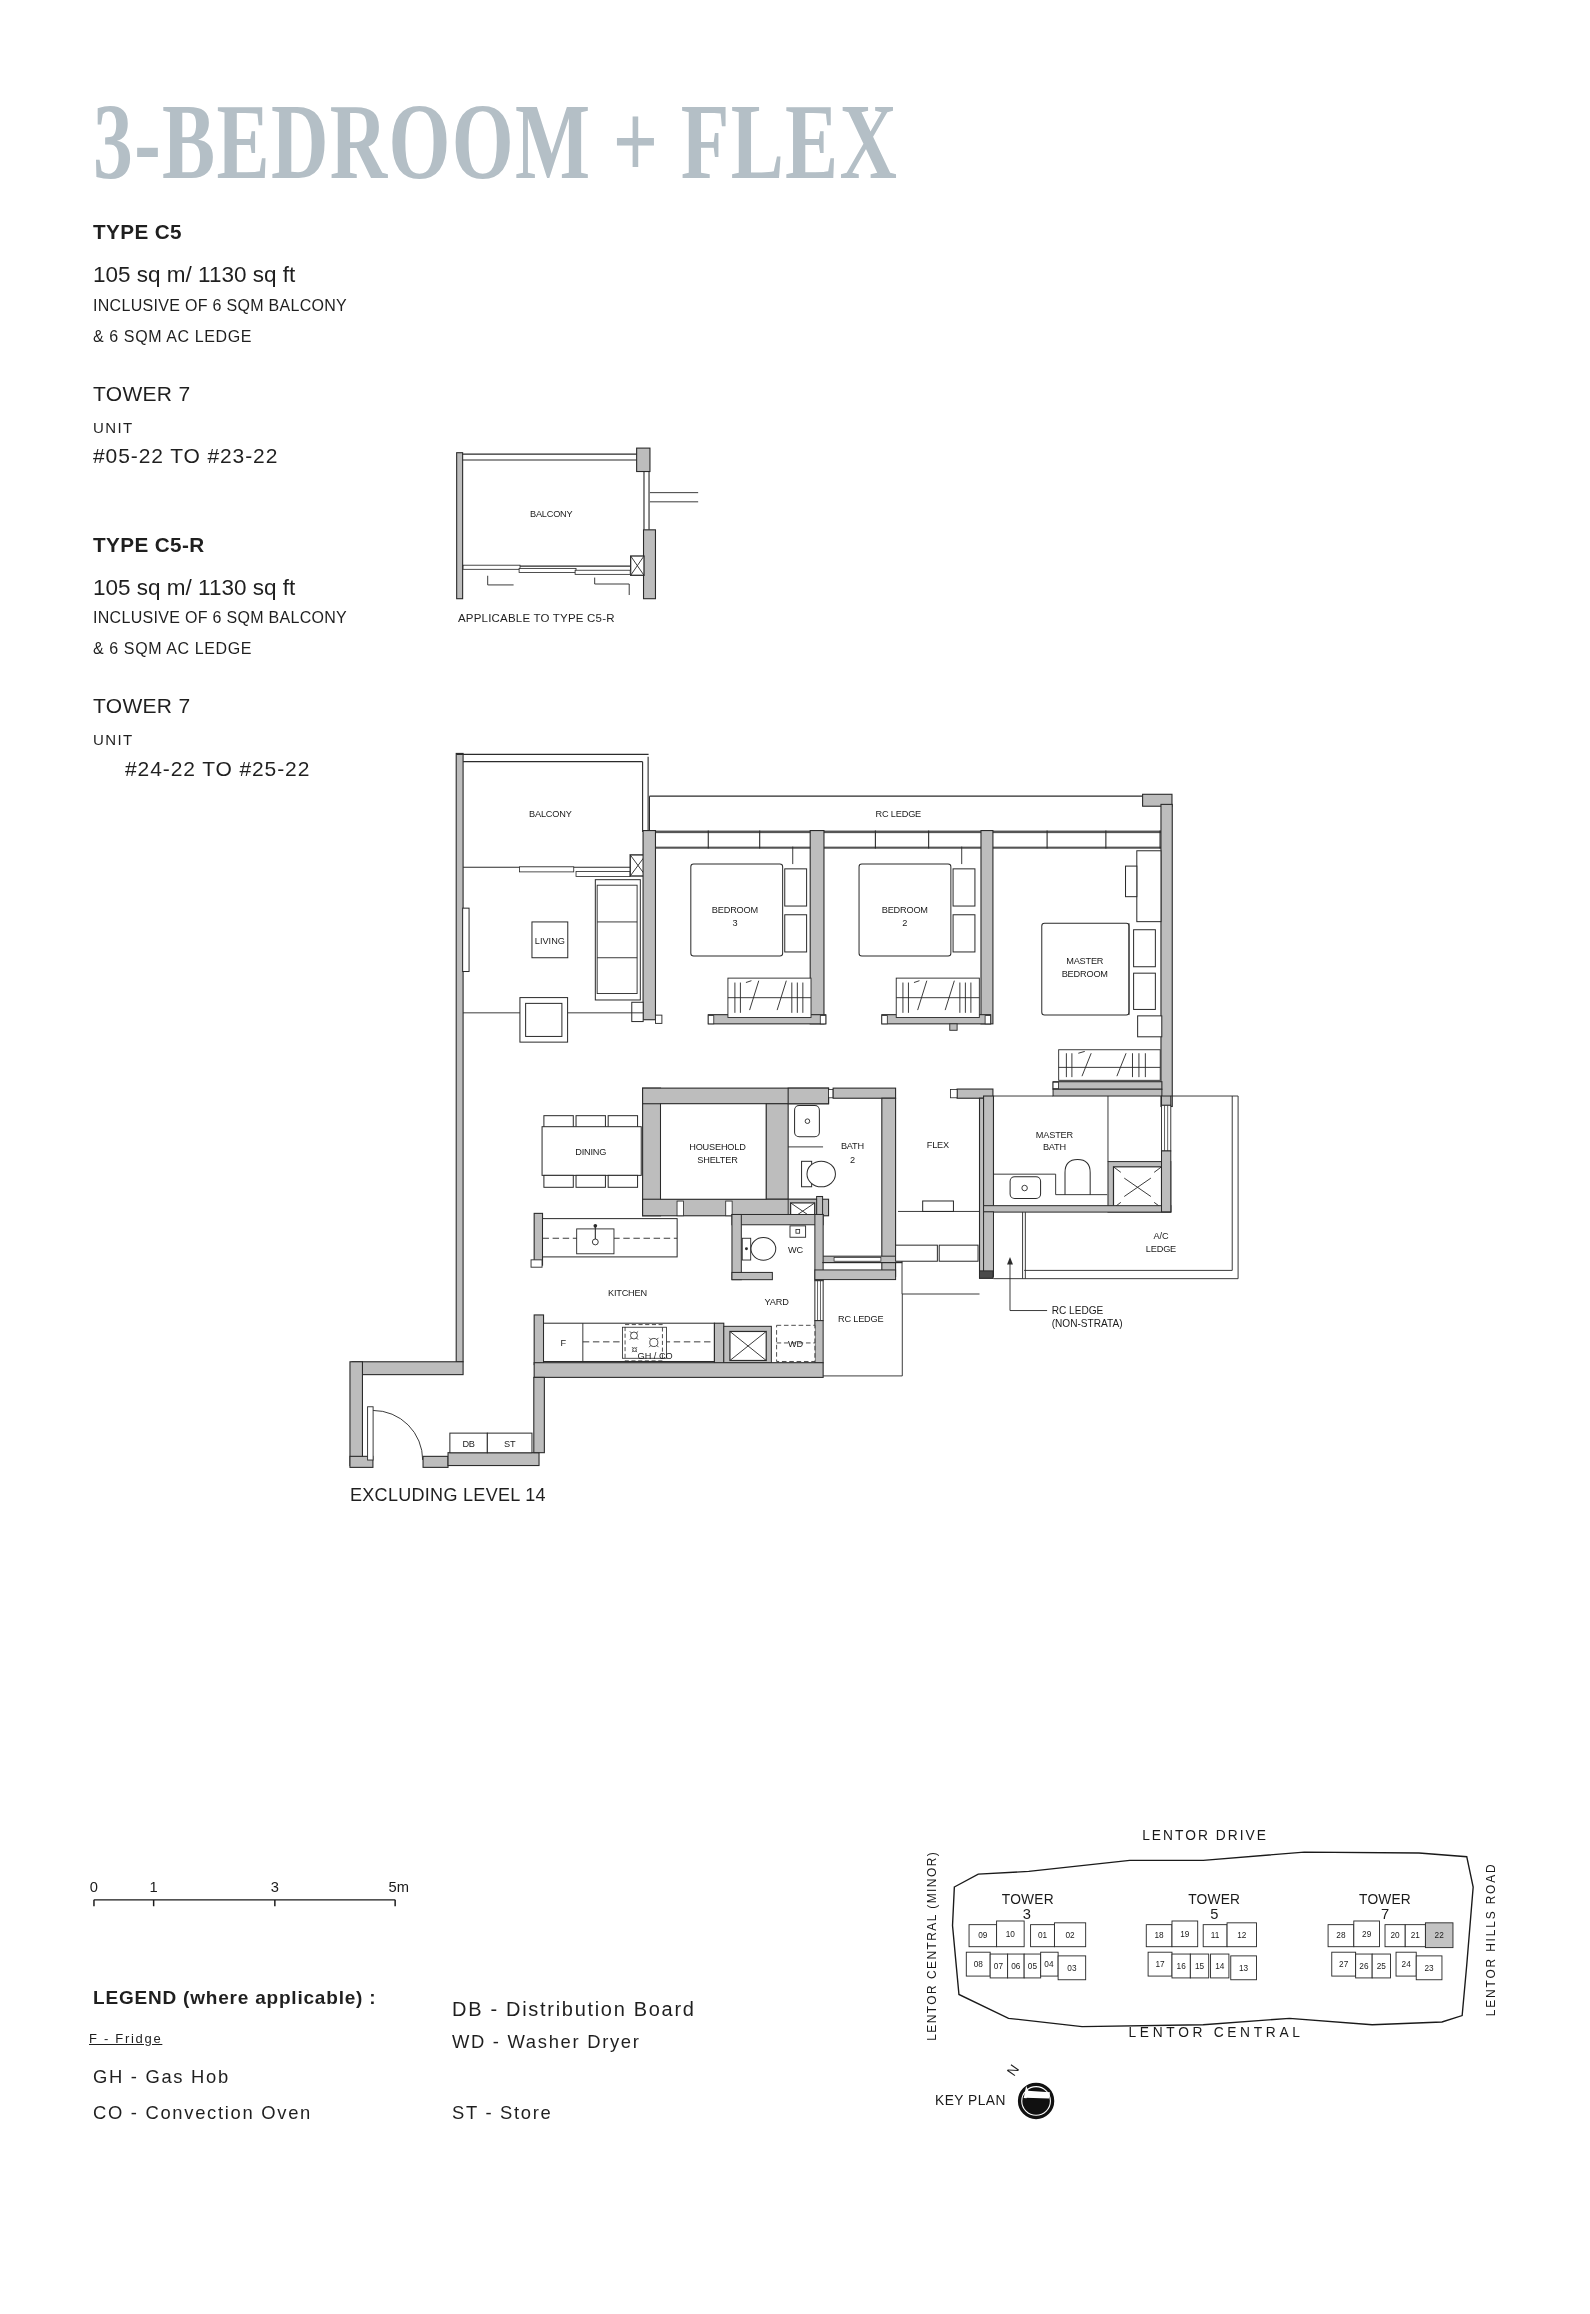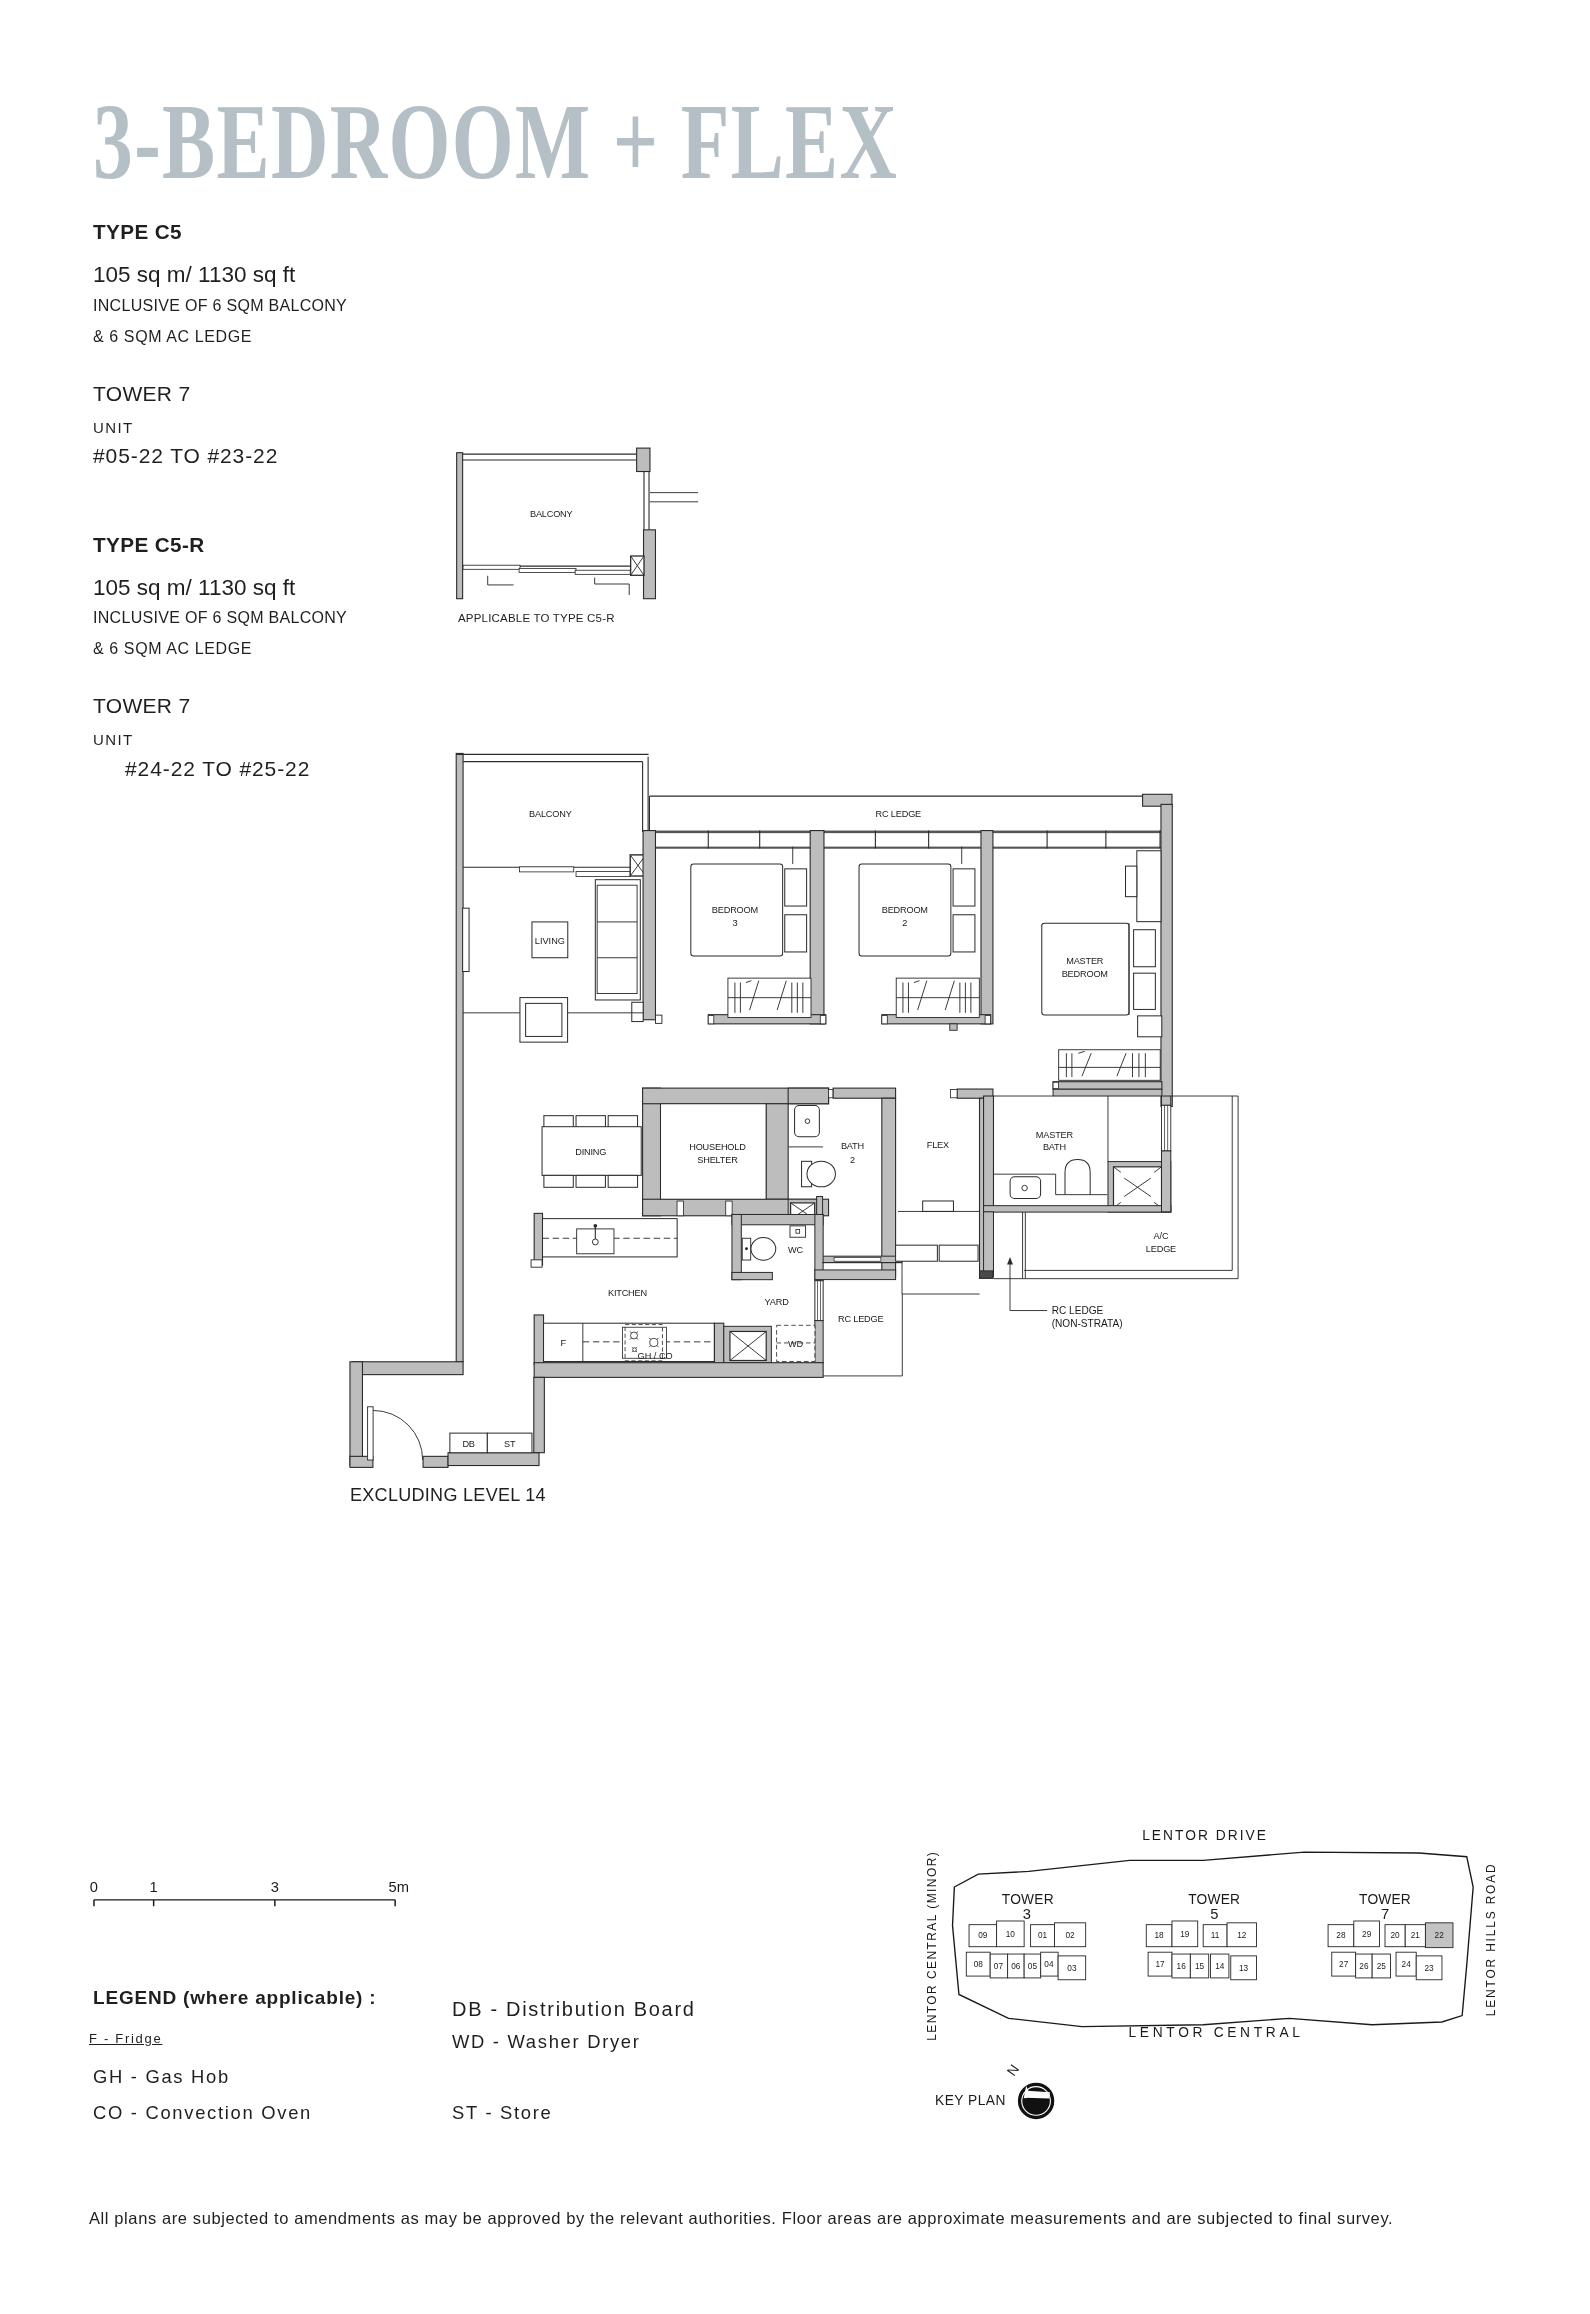--- a/index.html
+++ b/index.html
@@ -41,21 +41,20 @@
 <div class="abs b" style="left:93px;top:1987px;font-size:19px;letter-spacing:0.8px;">LEGEND (where applicable) :</div>
 
 <div class="abs" style="left:89px;top:2031px;font-size:13px;letter-spacing:1.7px;text-decoration:underline;">F - Fridge</div>
 <div class="abs" style="left:93px;top:2066px;font-size:18.4px;letter-spacing:1.7px;">GH - Gas Hob</div>
 <div class="abs" style="left:93px;top:2102px;font-size:18.4px;letter-spacing:1.7px;">CO - Convection Oven</div>
 
 <div class="abs" style="left:452px;top:2031px;font-size:18.4px;letter-spacing:1.7px;">WD - Washer Dryer</div>
 <div class="abs" style="left:452px;top:1998px;font-size:20px;letter-spacing:1.7px;">DB - Distribution Board</div>
 <div class="abs" style="left:452px;top:2102px;font-size:18.4px;letter-spacing:1.7px;">ST - Store</div>
 
-<div class="abs" style="left:89px;top:2209px;font-size:16.5px;letter-spacing:0.6px;">All plans are subjected to amendments as may be approved by the relevant authorities. Floor areas are approximate measurements and are subjected to final survey.</div>
 
 <svg id="plan" width="1591" height="2314" viewBox="0 0 1732 2520" fill="none" stroke-linecap="butt">
 
 <g>
 
   <rect x="497" y="493" width="6.5" height="159" fill="#bdbdbd" stroke="#2b2b2b" stroke-width="1.2"></rect>
 
   <path d="M503.5,494.5 H694 M503.5,501 H694" stroke="#2b2b2b" stroke-width="1.2"></path>
 
   <rect x="693" y="488" width="14.5" height="25.5" fill="#bdbdbd" stroke="#2b2b2b" stroke-width="1.2"></rect>

